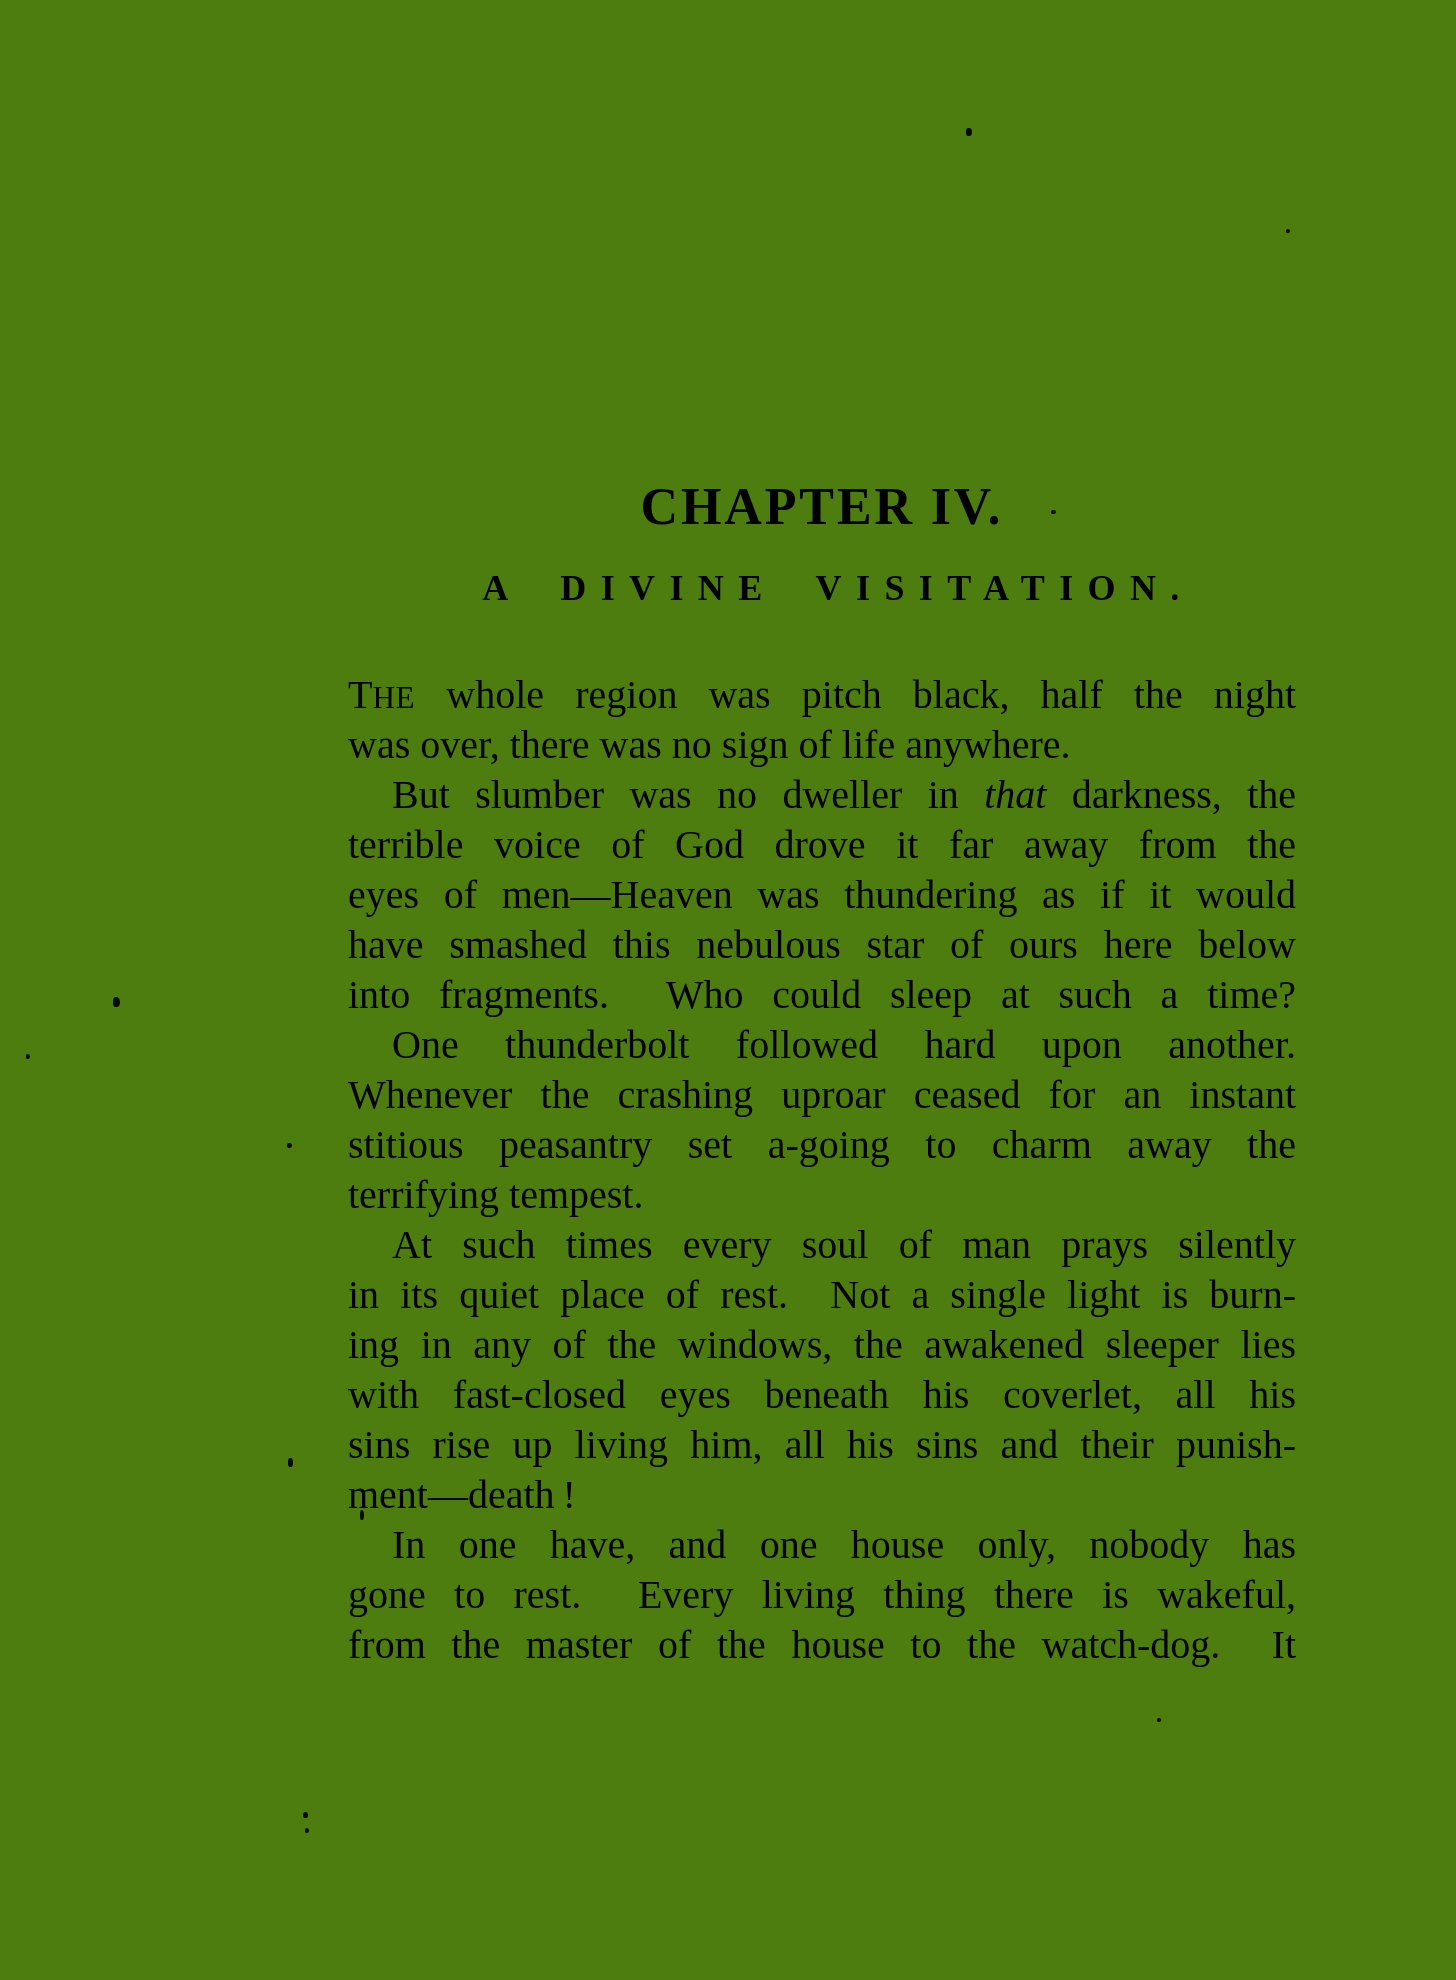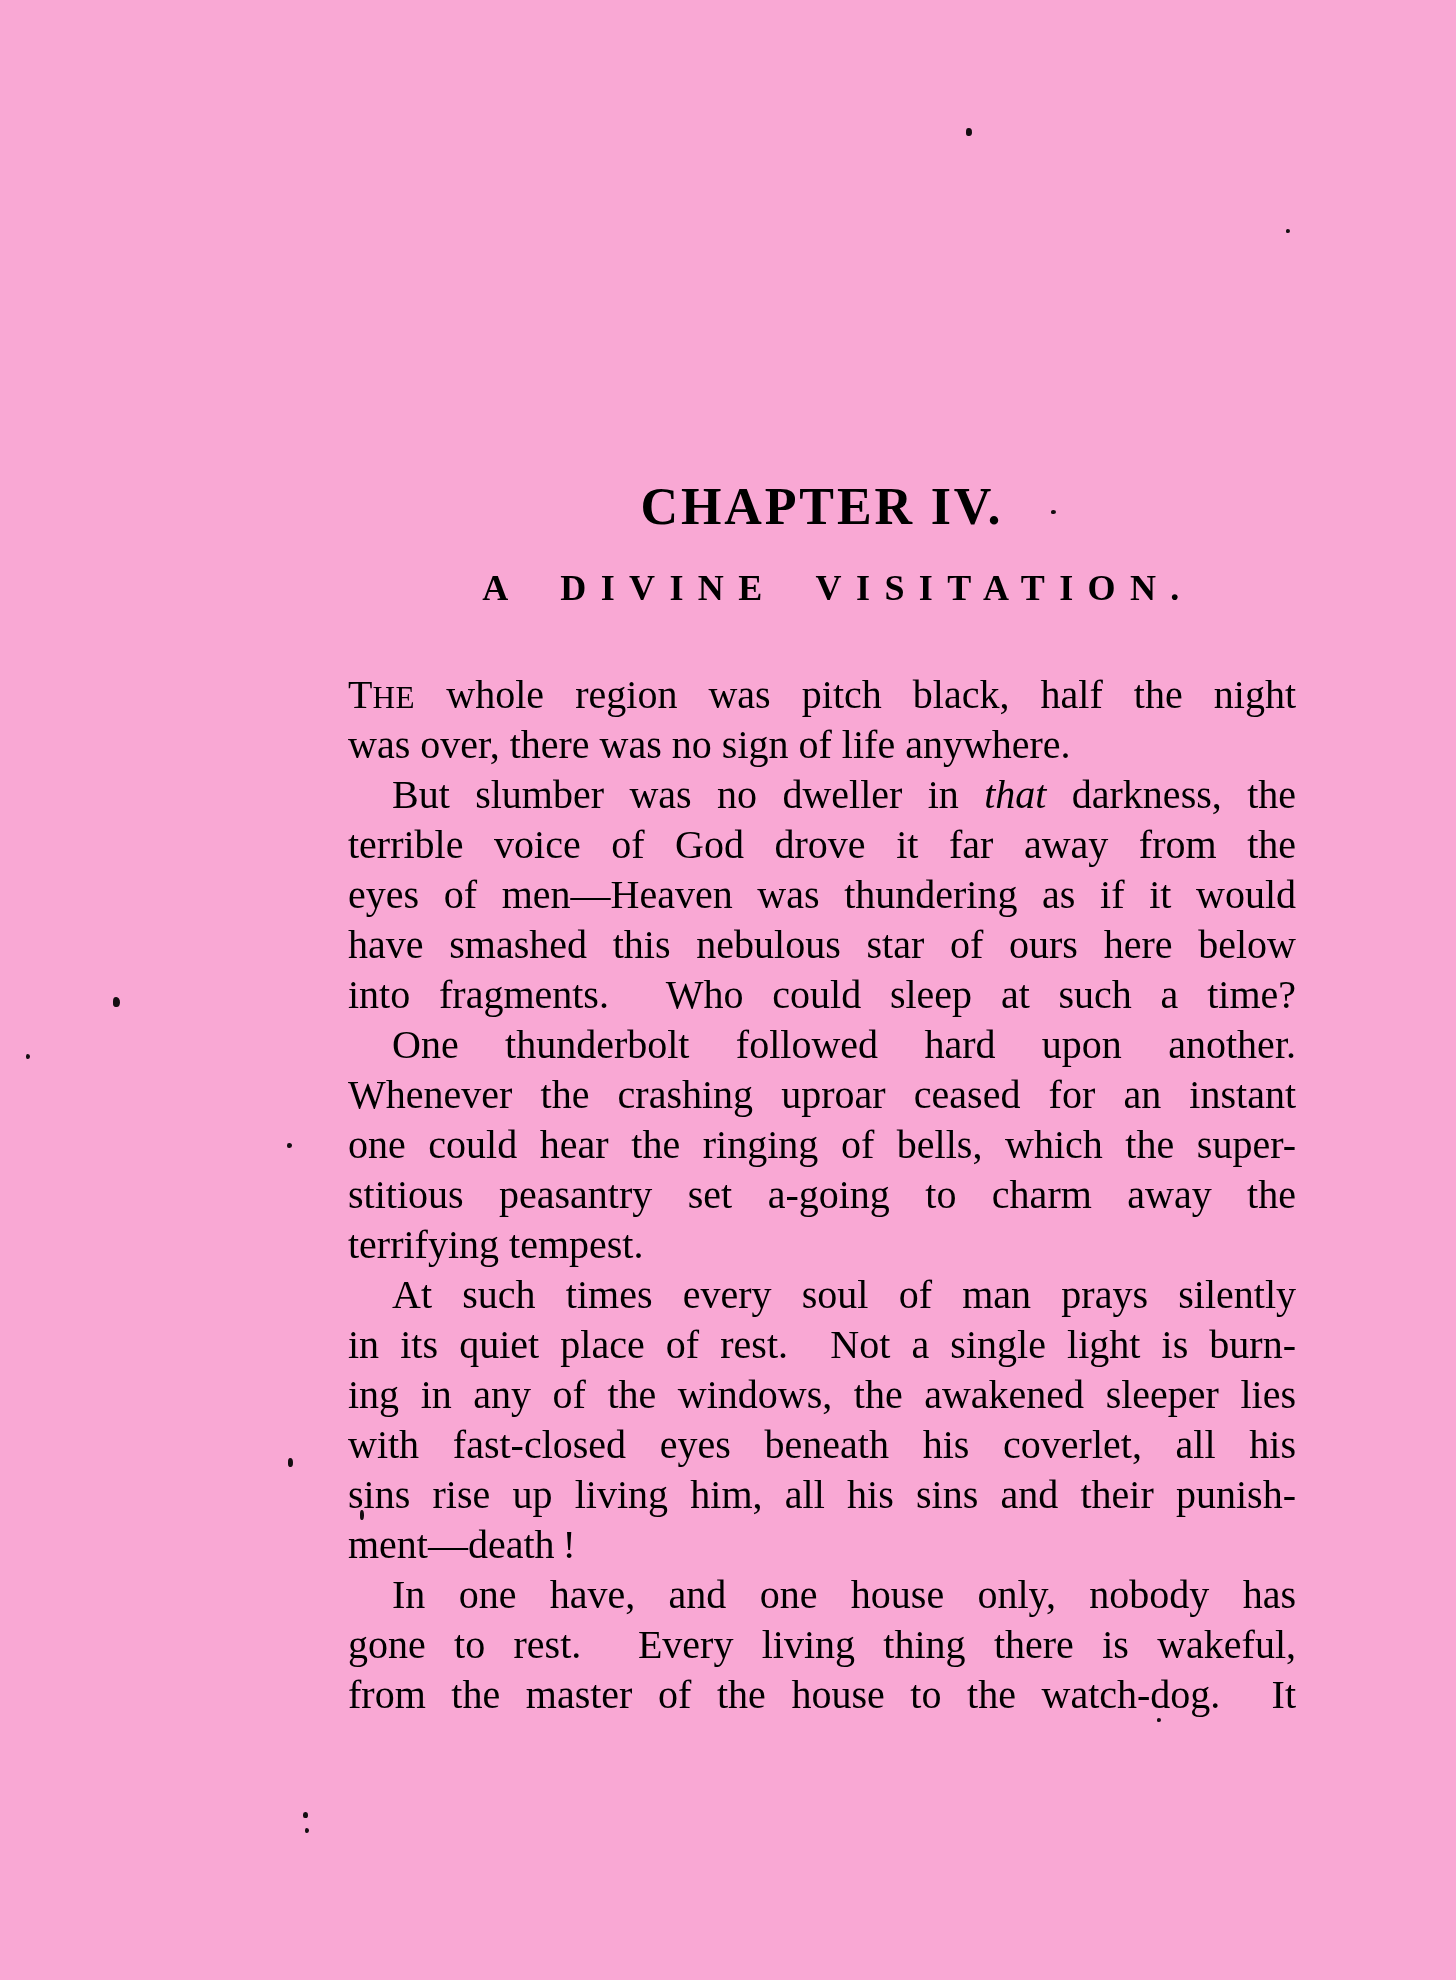--- a/index.html
+++ b/index.html
@@ -5,21 +5,21 @@
   html,body{margin:0;padding:0;}
   body{
     width:1456px;height:1980px;
     background:#ffffff;
     font-family:"Liberation Serif","DejaVu Serif",serif;
     position:relative;
     overflow:hidden;
   }
   .page{
     position:absolute;left:0;top:0;width:1456px;height:1980px;
-    background:#f9a8d4;color:#000000;
+    background:#4d7c0f;color:#000000;
   }
   .chapter-heading{
     position:absolute;left:348px;top:478px;width:948px;
     text-align:center;
     font-size:52px;line-height:1.1;
     letter-spacing:0.055em;
     color:#000;
     font-weight:600;
   }
   .chapter-subheading{
@@ -70,21 +70,20 @@
       <div class="para">
         <div class="line indent">But slumber was no dweller in <i>that</i> darkness, the</div>
         <div class="line">terrible voice of God drove it far away from the</div>
         <div class="line">eyes of men—Heaven was thundering as if it would</div>
         <div class="line">have smashed this nebulous star of ours here below</div>
         <div class="line">into fragments.&nbsp; Who could sleep at such a time?</div>
       </div>
       <div class="para">
         <div class="line indent">One thunderbolt followed hard upon another.</div>
         <div class="line">Whenever the crashing uproar ceased for an instant</div>
-        <div class="line">one could hear the ringing of bells, which the super-</div>
         <div class="line">stitious peasantry set a-going to charm away the</div>
         <div class="line rag">terrifying tempest.</div>
       </div>
       <div class="para">
         <div class="line indent">At such times every soul of man prays silently</div>
         <div class="line">in its quiet place of rest.&nbsp; Not a single light is burn-</div>
         <div class="line">ing in any of the windows, the awakened sleeper lies</div>
         <div class="line">with fast-closed eyes beneath his coverlet, all his</div>
         <div class="line">sins rise up living him, all his sins and their punish-</div>
         <div class="line rag">ment—death !</div>

